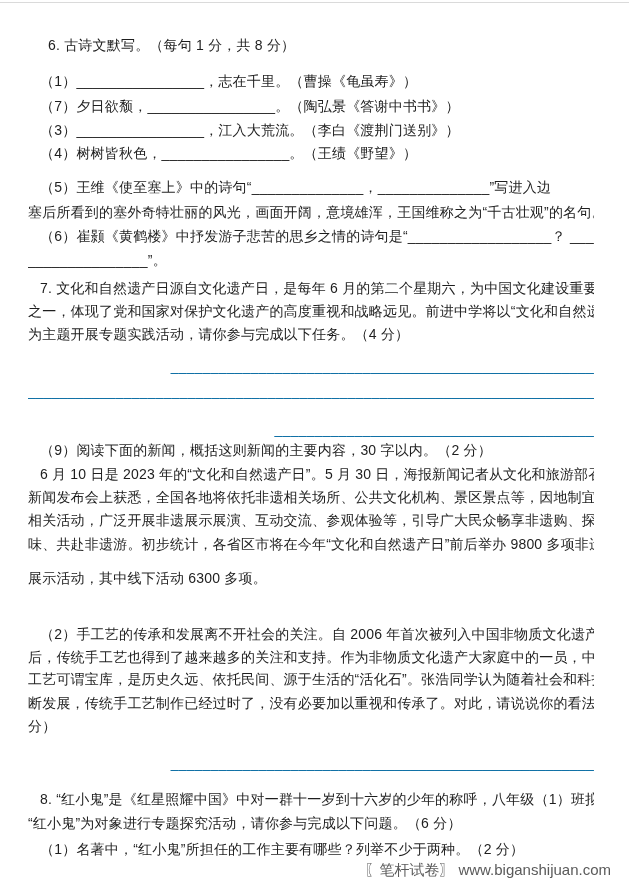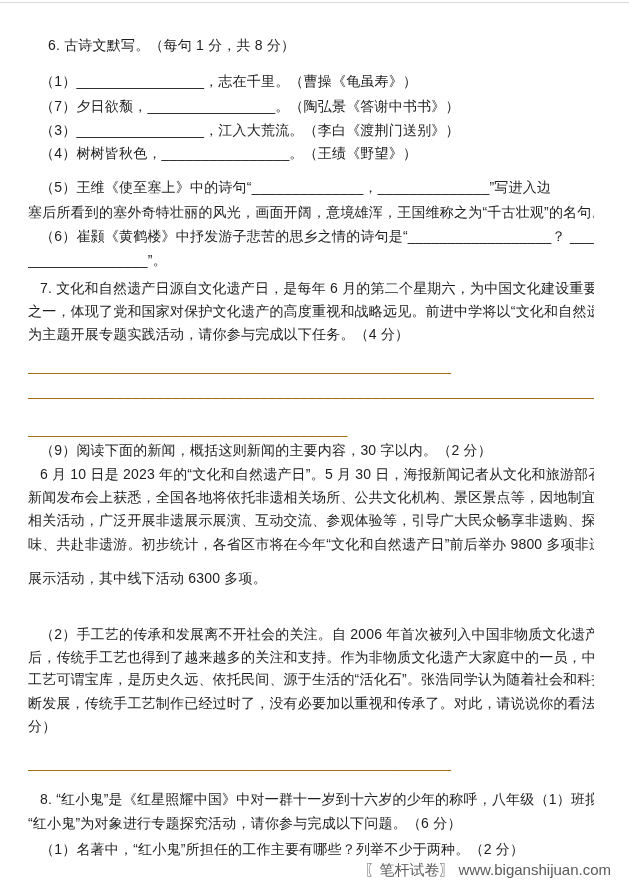--- a/index.html
+++ b/index.html
@@ -17,21 +17,21 @@
     position:absolute;left:28px;top:33px;width:566px;
     font-size:14px;
   }
   .line{
     height:24px;line-height:24px;
     white-space:pre;overflow:hidden;
     letter-spacing:0.2px;
   }
   .ind20{padding-left:20px;}
   .ind12{padding-left:12px;}
-  .blank{color:#a16207;}
+  .blank{color:#0369a1;text-align:right;}
   .footer{
     position:absolute;top:861px;right:18px;
     font-size:15px;color:#5a5a5a;letter-spacing:0;
     white-space:pre;
   }
   .footer .brand{margin-right:4px;}
 </style>
 </head>
 <body>
 

